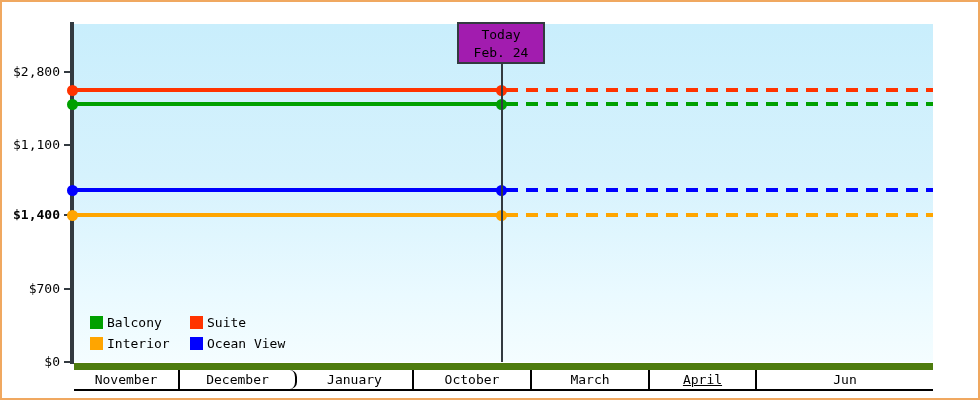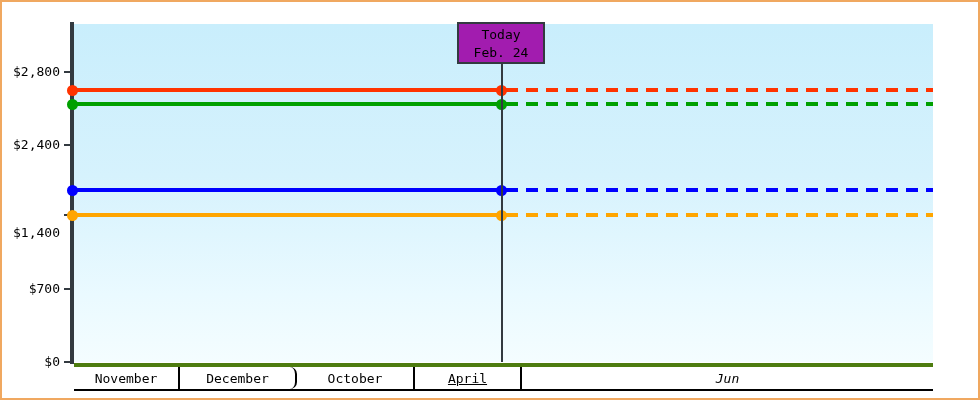--- a/index.html
+++ b/index.html
@@ -127,21 +127,21 @@
 
   
   #month-axis {
     position: absolute;
     left: 72px;
     top: 361px;
     width: 859px;
     height: 28px;
     display: flex;
     box-sizing: border-box;
-    border-top: 4px solid #4d7c0f;
+    border-top: 7px solid #4d7c0f;
     border-bottom: 2px solid #000;
     background: #ffffff;
   }
   .month-cell {
     box-sizing: border-box;
     border-right: 2px solid #000;
     display: flex;
     align-items: center;
     justify-content: center;
     font-size: 13px;
@@ -157,24 +157,24 @@
 
 <div id="chart-root">
 
   <div id="plot-area"></div>
   <div id="y-axis-line"></div>
 
   <div class="y-tick" style="top:69px;"></div>
   <div class="y-label" style="top:63px;">$2,800</div>
 
   <div class="y-tick" style="top:142px;"></div>
-  <div class="y-label" style="top:136px;">$2,400</div>
+  <div class="y-label" style="top:136px;">$1,100</div>
 
   <div class="y-tick" style="top:212px;"></div>
-  <div class="y-label" style="top:224px;">$1,400</div>
+  <div class="y-label" style="top:206px;font-weight:bold;">$1,400</div>
 
   <div class="y-tick" style="top:286px;"></div>
   <div class="y-label" style="top:280px;">$700</div>
 
   <div class="y-tick" style="top:359px;"></div>
   <div class="y-label" style="top:353px;">$0</div>
 
   <div class="series-solid" style="left:72px; top:86px; width:428px; background:#ff3300;"></div>
   <div class="series-dashed" style="left:504px; top:86px; width:427px; background:repeating-linear-gradient(to right,#ff3300 0 12px,transparent 12px 20px);"></div>
   <div class="series-marker" style="left:65px; top:83px; background:#ff3300;"></div>
@@ -194,22 +194,42 @@
   <div class="series-dashed" style="left:504px; top:211px; width:427px; background:repeating-linear-gradient(to right,#ffa500 0 12px,transparent 12px 20px);"></div>
   <div class="series-marker" style="left:65px; top:208px; background:#ffa500;"></div>
   <div class="series-marker" style="left:494px; top:208px; background:#ffa500;"></div>
 
   <div id="today-line"></div>
   <div id="today-box">
     <div>Today</div>
     <div>Feb. 24</div>
   </div>
 
+  <div id="legend">
+    <div class="legend-item">
+      <span class="legend-swatch" style="background:#00a000;"></span>
+      <span class="legend-label">Balcony</span>
+    </div>
+    <div class="legend-item">
+      <span class="legend-swatch" style="background:#ff3300;"></span>
+      <span class="legend-label">Suite</span>
+    </div>
+    <div class="legend-item">
+      <span class="legend-swatch" style="background:#ffa500;"></span>
+      <span class="legend-label">Interior</span>
+    </div>
+    <div class="legend-item">
+      <span class="legend-swatch" style="background:#0000ff;"></span>
+      <span class="legend-label">Ocean View</span>
+    </div>
+  </div>
 
   <div id="month-axis">
     <div class="month-cell" style="flex:0 0 106px;">November</div>
     <div class="month-cell" style="flex:0 0 117px;border-radius:7px;">December</div>
+    <div class="month-cell" style="flex:0 0 117px;">January</div>
     <div class="month-cell" style="flex:0 0 118px;">October</div>
+    <div class="month-cell" style="flex:0 0 118px;">March</div>
     <div class="month-cell" style="flex:0 0 107px;text-decoration:underline;">April</div>
-    <div class="month-cell" style="flex:1 1 auto;font-style:italic;">Jun</div>
+    <div class="month-cell" style="flex:1 1 auto;">Jun</div>
   </div>
 
 </div>
 
 </body></html>

